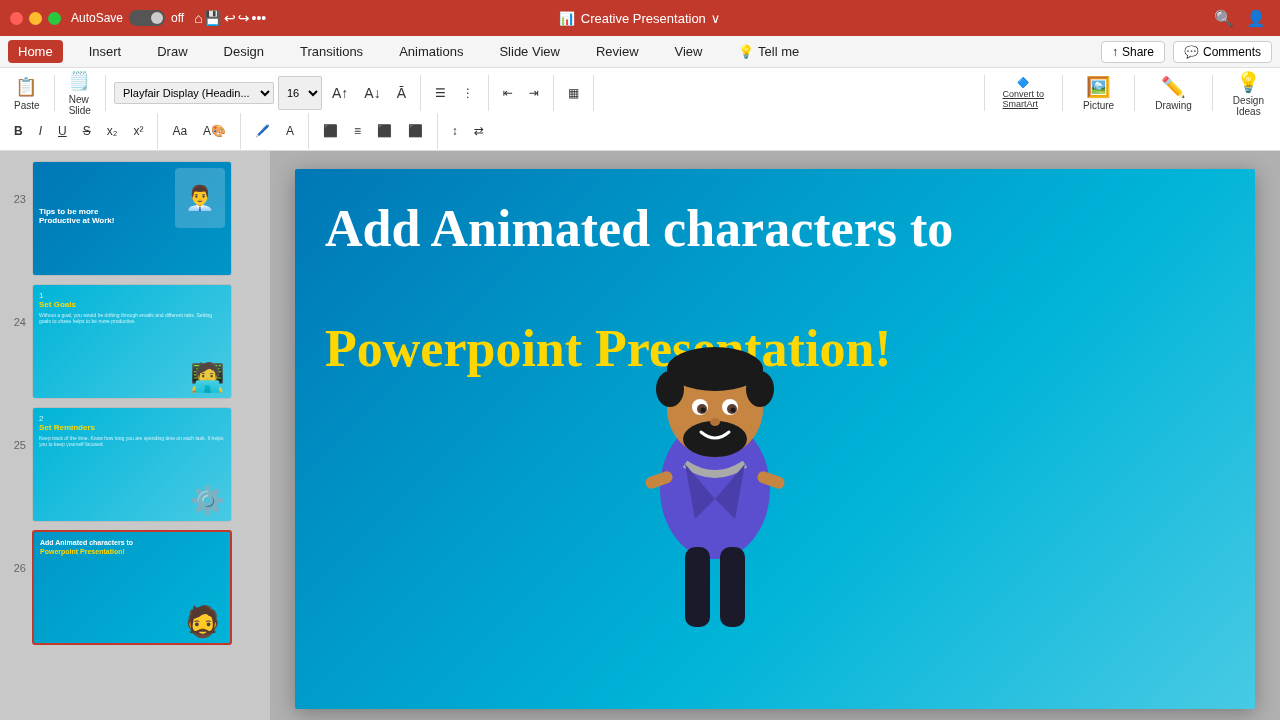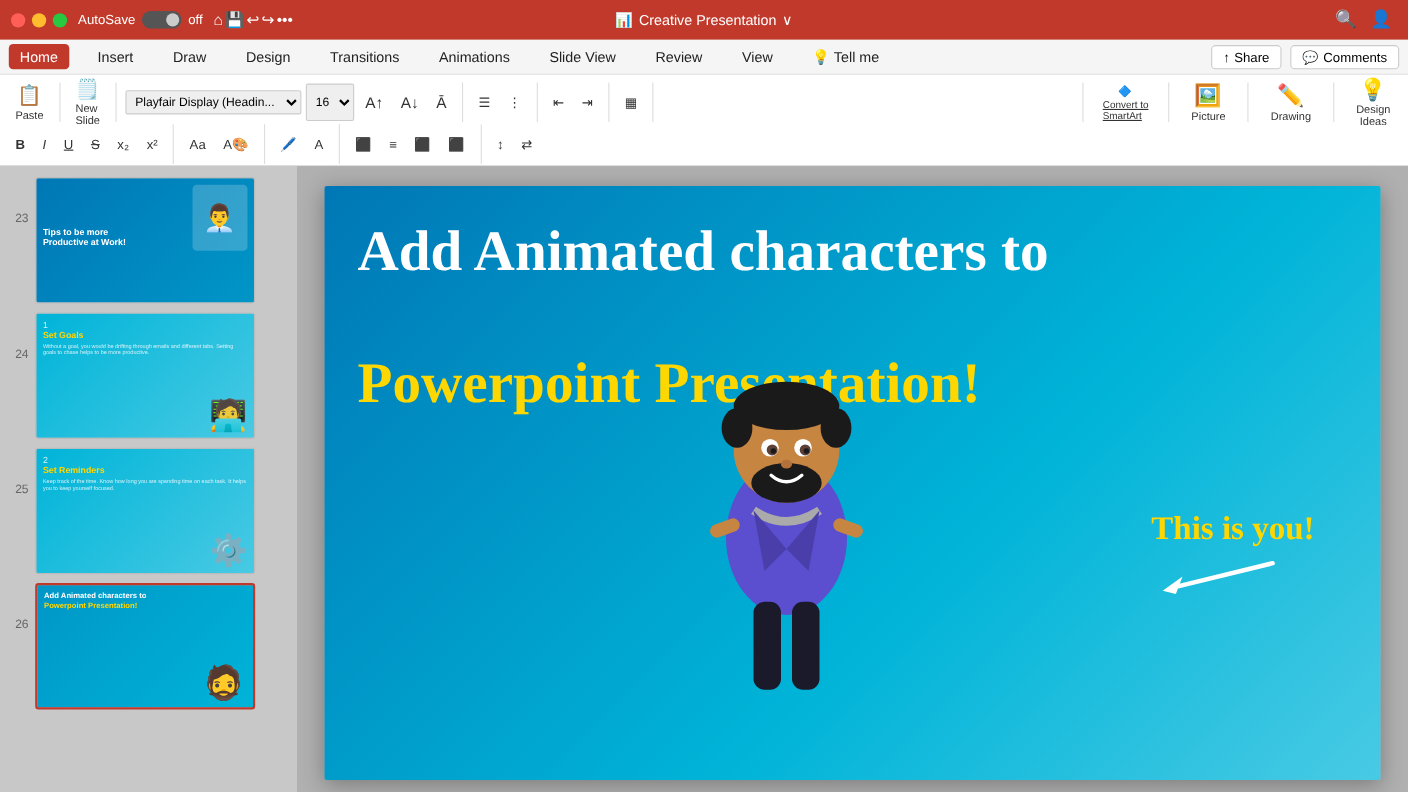--- a/index.html
+++ b/index.html
@@ -507,26 +507,17 @@
           <rect x="70" y="258" width="25" height="80" rx="10" fill="#1a1a2a"></rect>
           <rect x="105" y="258" width="25" height="80" rx="10" fill="#1a1a2a"></rect>
 
           <path d="M 70 175 Q 100 195 130 175" stroke="#aaa" stroke-width="8" fill="none"></path>
 
           <polygon points="70,175 80,230 100,210" fill="#4a3faa"></polygon>
           <polygon points="130,175 120,230 100,210" fill="#4a3faa"></polygon>
         </svg>
       </div>
 
-      <div style="position:absolute; top:295px; right:60px; display:flex; flex-direction:column; align-items:flex-start;">
-        <span style="font-size:30px; font-weight:bold; color:#ffd700; font-family:'Comic Sans MS',cursive; white-space:nowrap;">This is you!</span>
-        <div style="display:flex; align-items:center; margin-top:4px;">
-          <svg width="120" height="40" viewBox="0 0 120 40" xmlns="http://www.w3.org/2000/svg">
-            <line x1="110" y1="10" x2="20" y2="32" stroke="white" stroke-width="4" stroke-linecap="round"></line>
-            <polygon points="10,35 28,22 22,38" fill="white"></polygon>
-          </svg>
-        </div>
-      </div>
 
     </div>
   </div>
 
 </div>
 
 </body></html>

